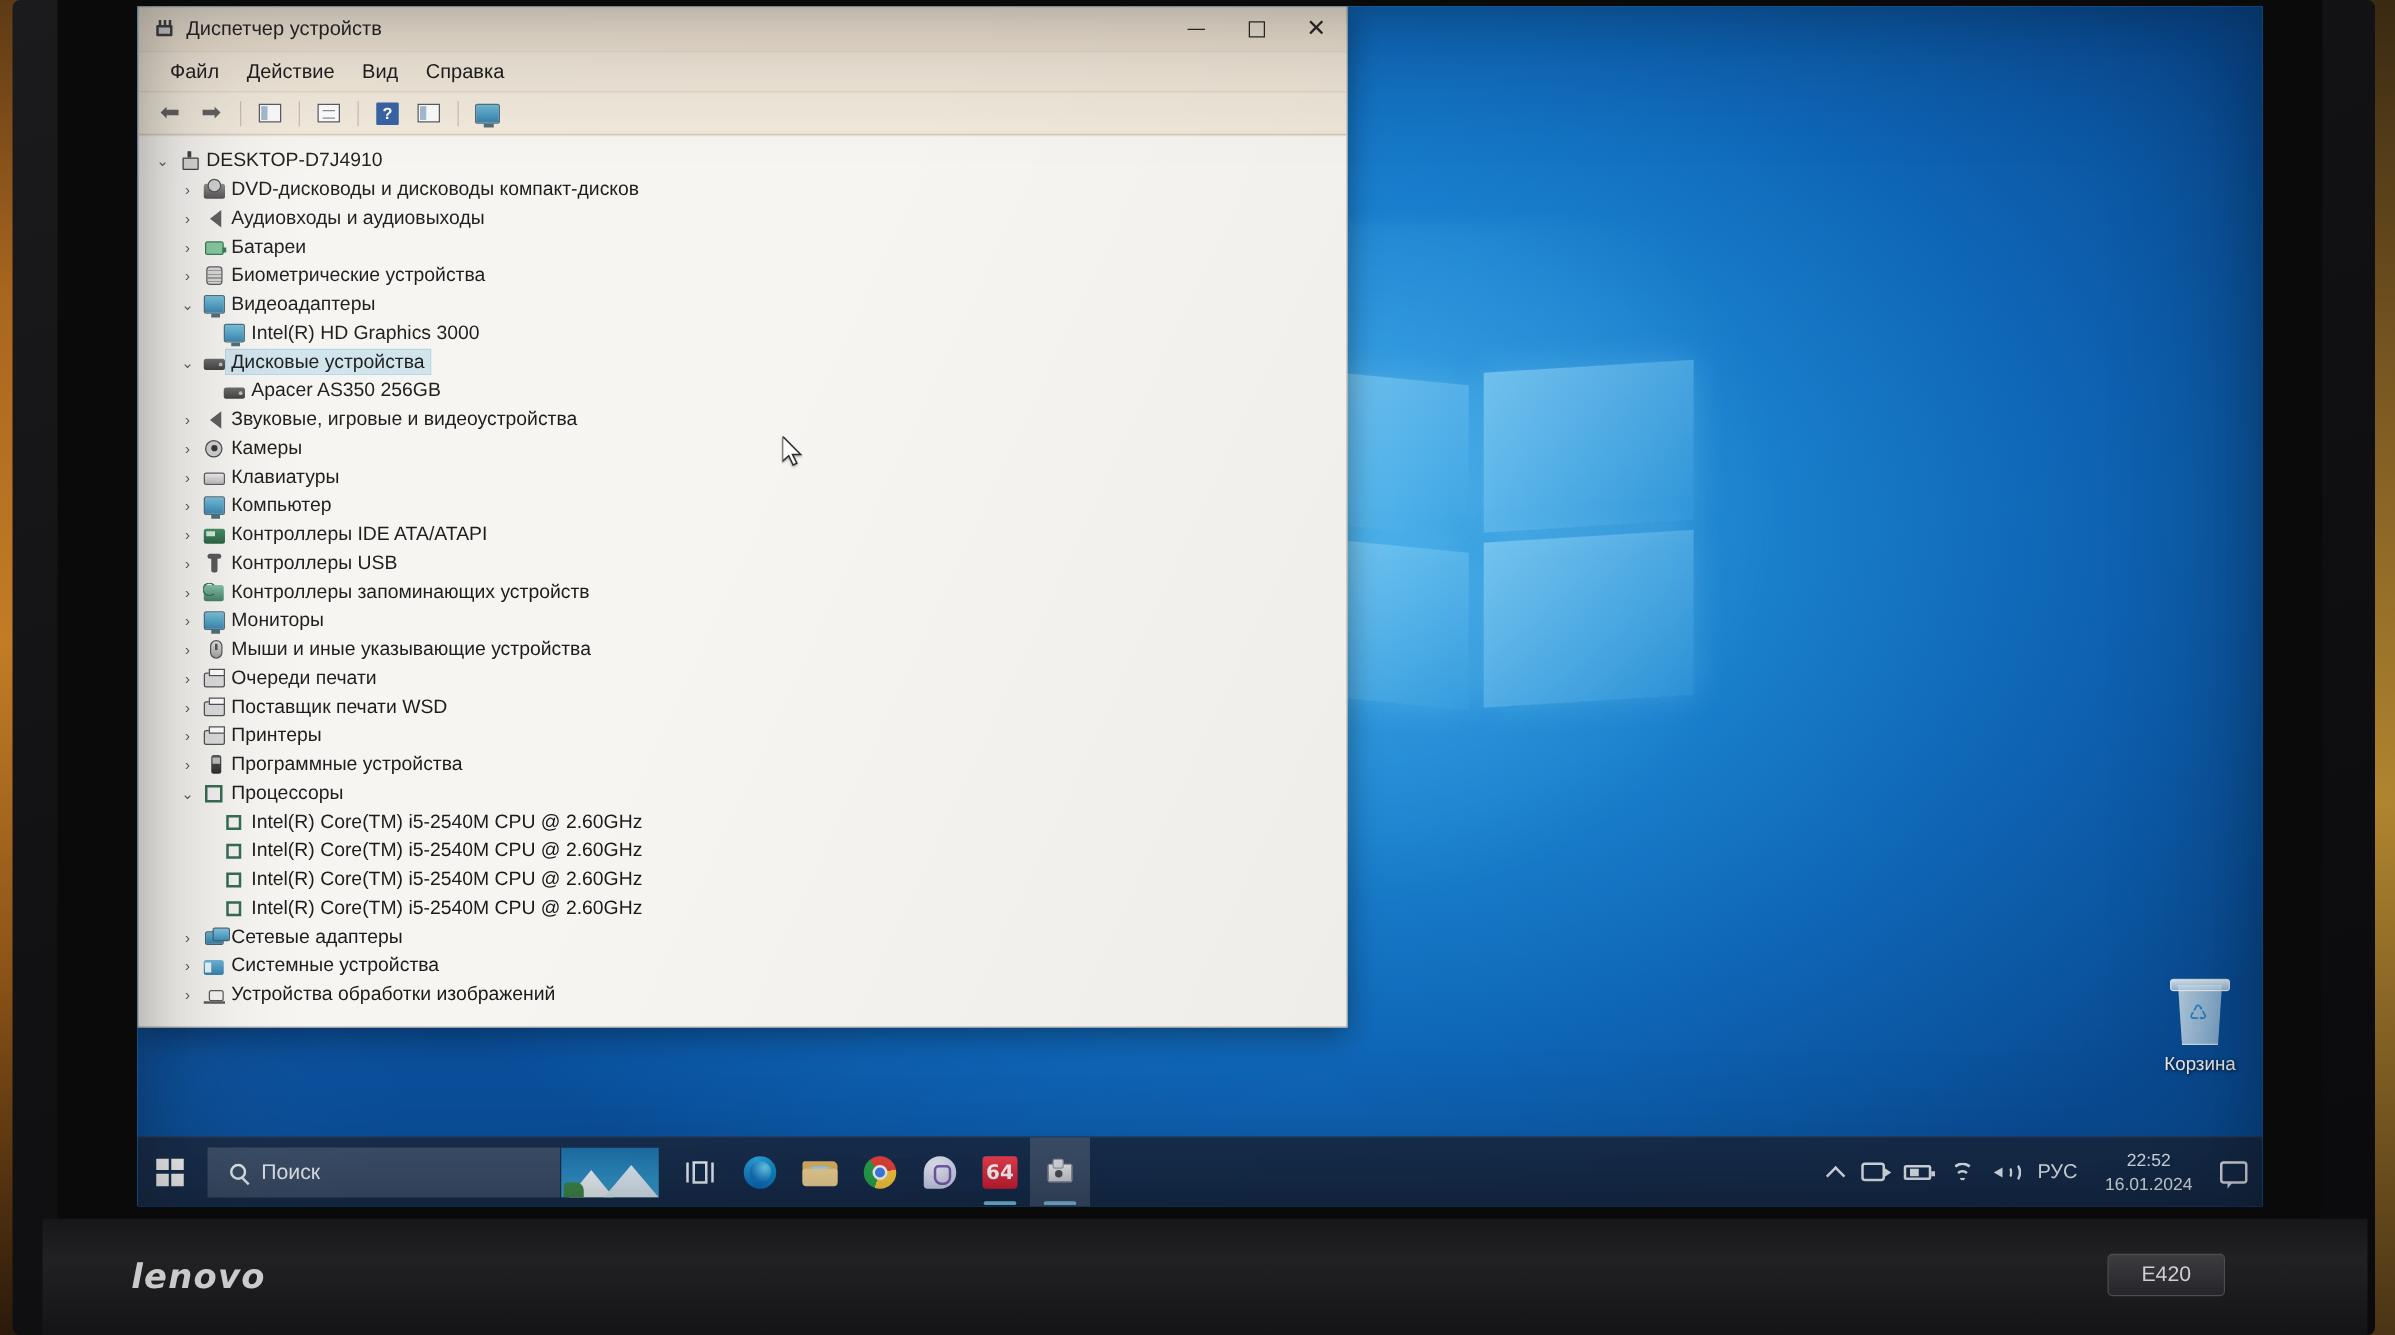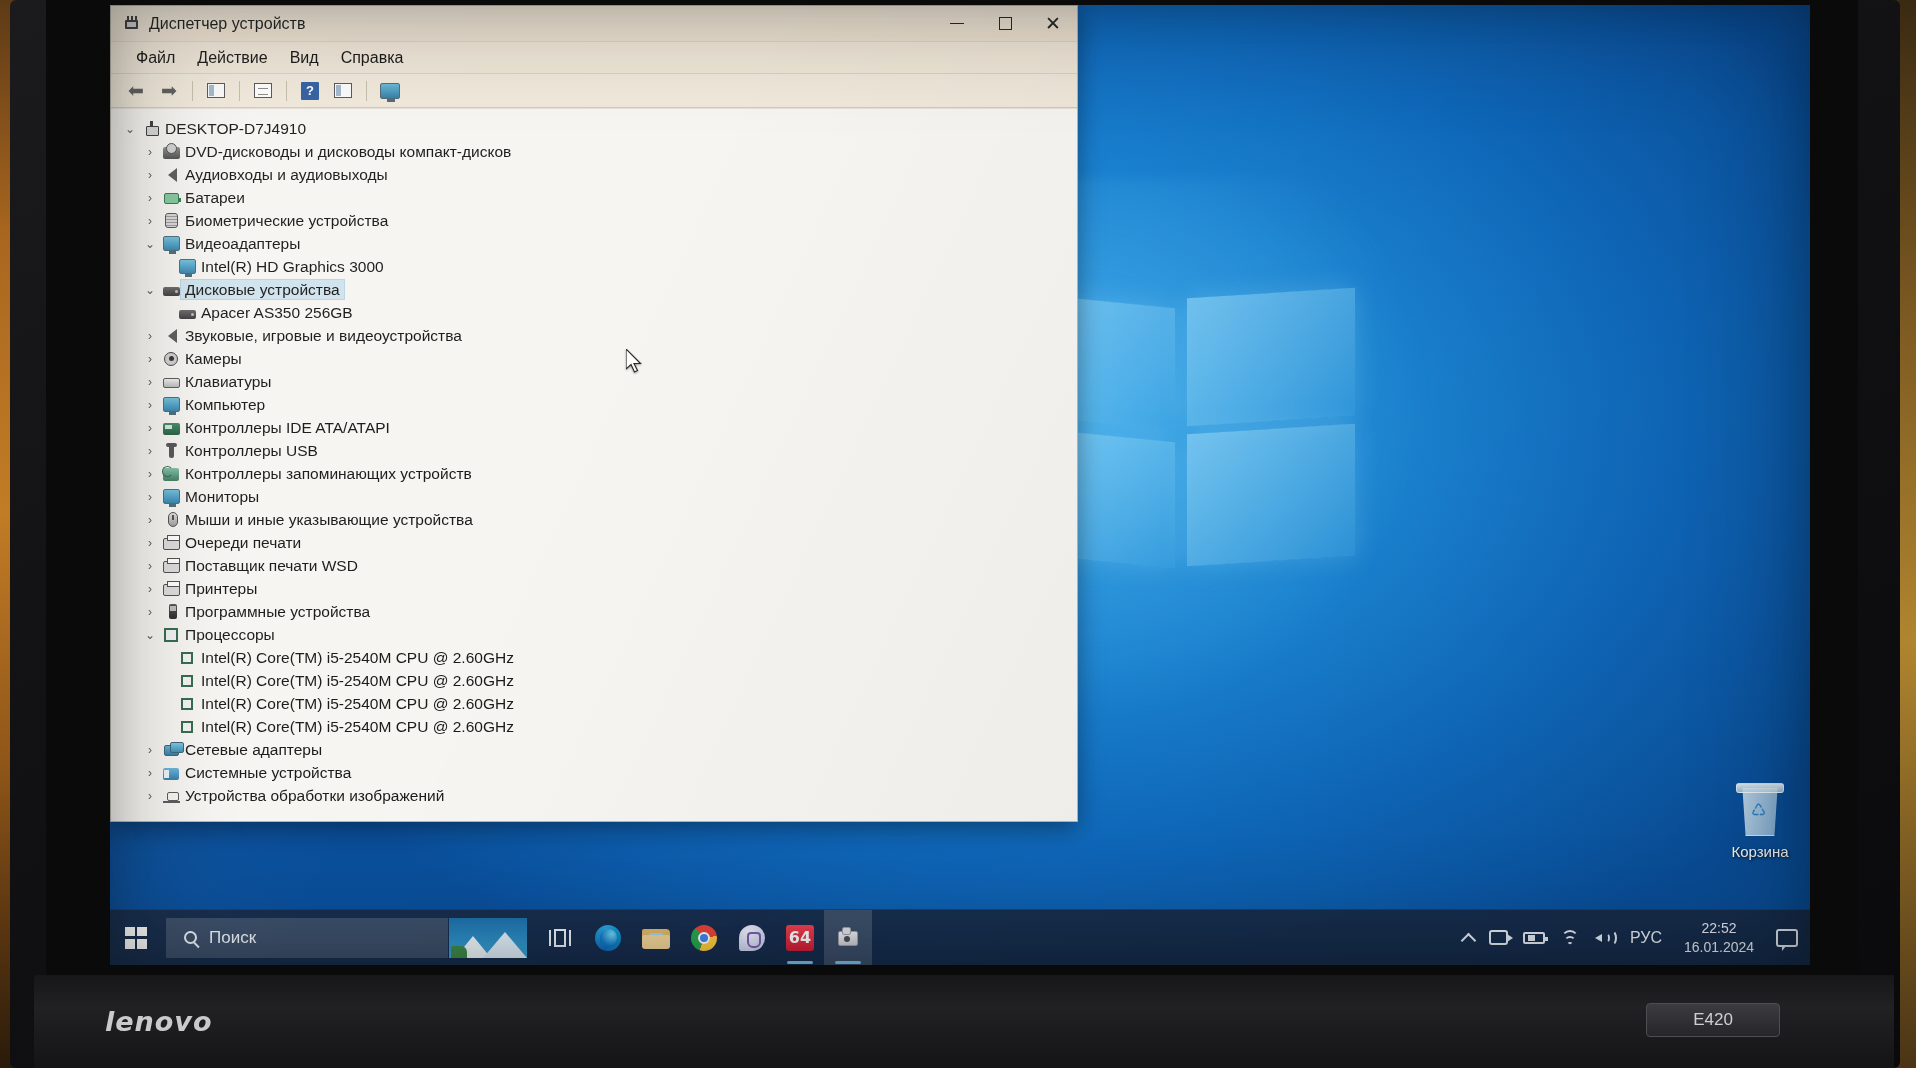--- a/index.html
+++ b/index.html
@@ -40,21 +40,21 @@
   }
   .lenovo-logo {
     position: absolute; left: 95px; top: 1006px;
     color: #d9d9d9; font-size: 27px; font-weight: bold;
     letter-spacing: 1px; font-style: italic;
     font-family: "DejaVu Sans", sans-serif;
     opacity: .92;
   }
   .model-badge {
     position: absolute; right: 120px; top: 1003px;
-    width: 134px; height: 34px; border-radius: 4px;
+    width: 94px; height: 34px; border-radius: 4px;
     background: linear-gradient(180deg,#3c3c40 0%,#26262a 100%);
     border: 1px solid #4d4d52;
     color: #cfcfd3; font-size: 17px;
     display: flex; align-items: center; justify-content: center;
   }
 
   
   #screen {
     position: absolute; left: 110px; top: 5px;
     width: 1700px; height: 960px;

